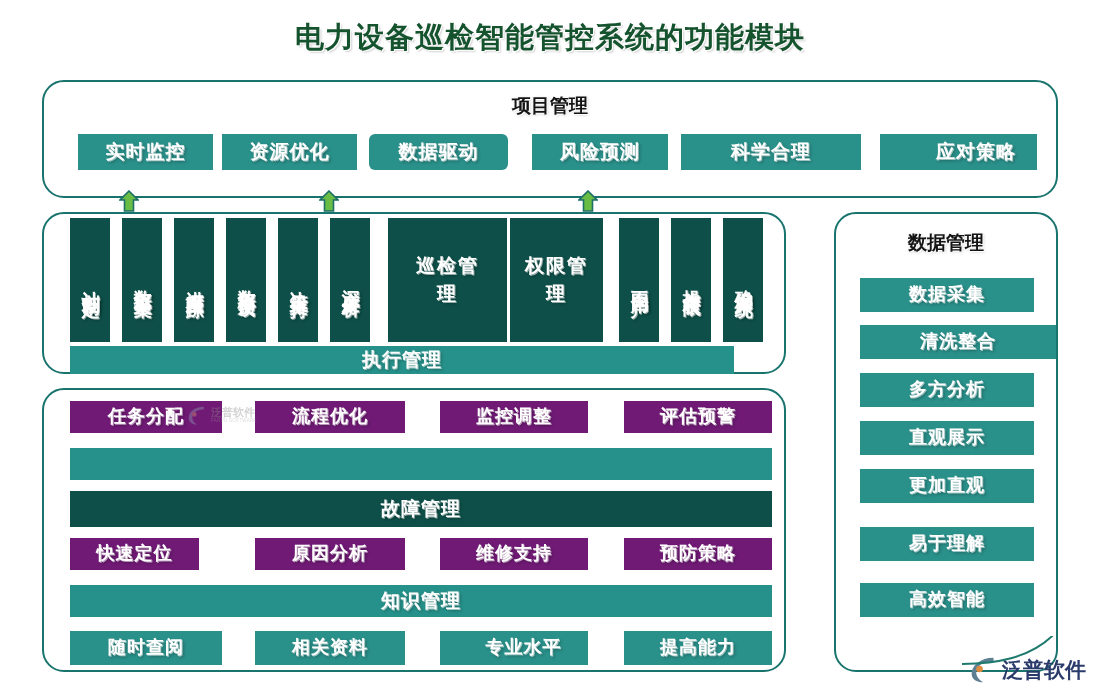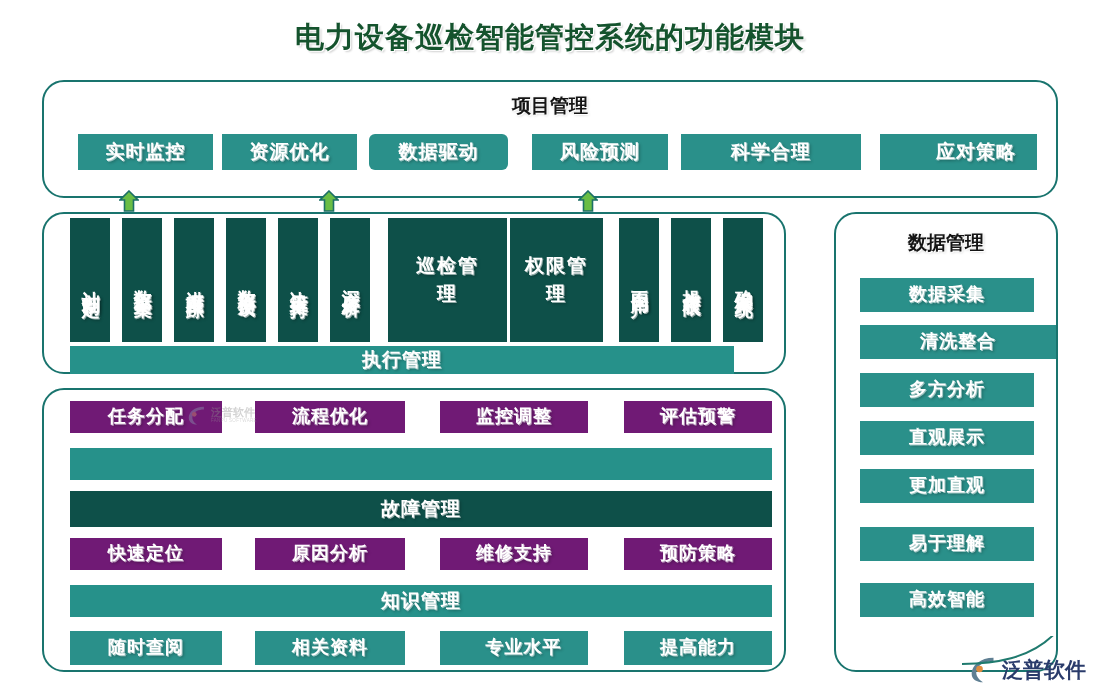--- a/index.html
+++ b/index.html
@@ -205,21 +205,21 @@
 
 <div class="chip chip-mint chip-md" style="left:70px; top:401px; width:152px; height:32px;">任务分配</div>
 <div class="chip chip-mint chip-md" style="left:255px; top:401px; width:150px; height:32px;">流程优化</div>
 <div class="chip chip-mint chip-md" style="left:440px; top:401px; width:148px; height:32px;">监控调整</div>
 <div class="chip chip-mint chip-md" style="left:624px; top:401px; width:148px; height:32px;">评估预警</div>
 
 <div class="chip chip-mid chip-md" style="left:70px; top:448px; width:702px; height:32px;"></div>
 
 <div class="chip chip-dark chip-lg" style="left:70px; top:491px; width:702px; height:36px;">故障管理</div>
 
-<div class="chip chip-mint chip-md" style="left:70px; top:538px; width:152px; height:32px;">快速定位</div>
+<div class="chip chip-mint chip-md" style="left:70px; top:538px; width:129px; height:32px;">快速定位</div>
 <div class="chip chip-mint chip-md" style="left:255px; top:538px; width:150px; height:32px;">原因分析</div>
 <div class="chip chip-mint chip-md" style="left:440px; top:538px; width:148px; height:32px;">维修支持</div>
 <div class="chip chip-mint chip-md" style="left:624px; top:538px; width:148px; height:32px;">预防策略</div>
 
 <div class="chip chip-mid chip-lg" style="left:70px; top:585px; width:702px; height:32px;">知识管理</div>
 
 <div class="chip chip-teal chip-md" style="left:70px; top:631px; width:152px; height:34px;">随时查阅</div>
 <div class="chip chip-teal chip-md" style="left:255px; top:631px; width:150px; height:34px;">相关资料</div>
 <div class="chip chip-teal chip-md" style="left:440px; top:631px; width:148px; height:34px;padding-left:19px;">专业水平</div>
 <div class="chip chip-teal chip-md" style="left:624px; top:631px; width:148px; height:34px;">提高能力</div>

